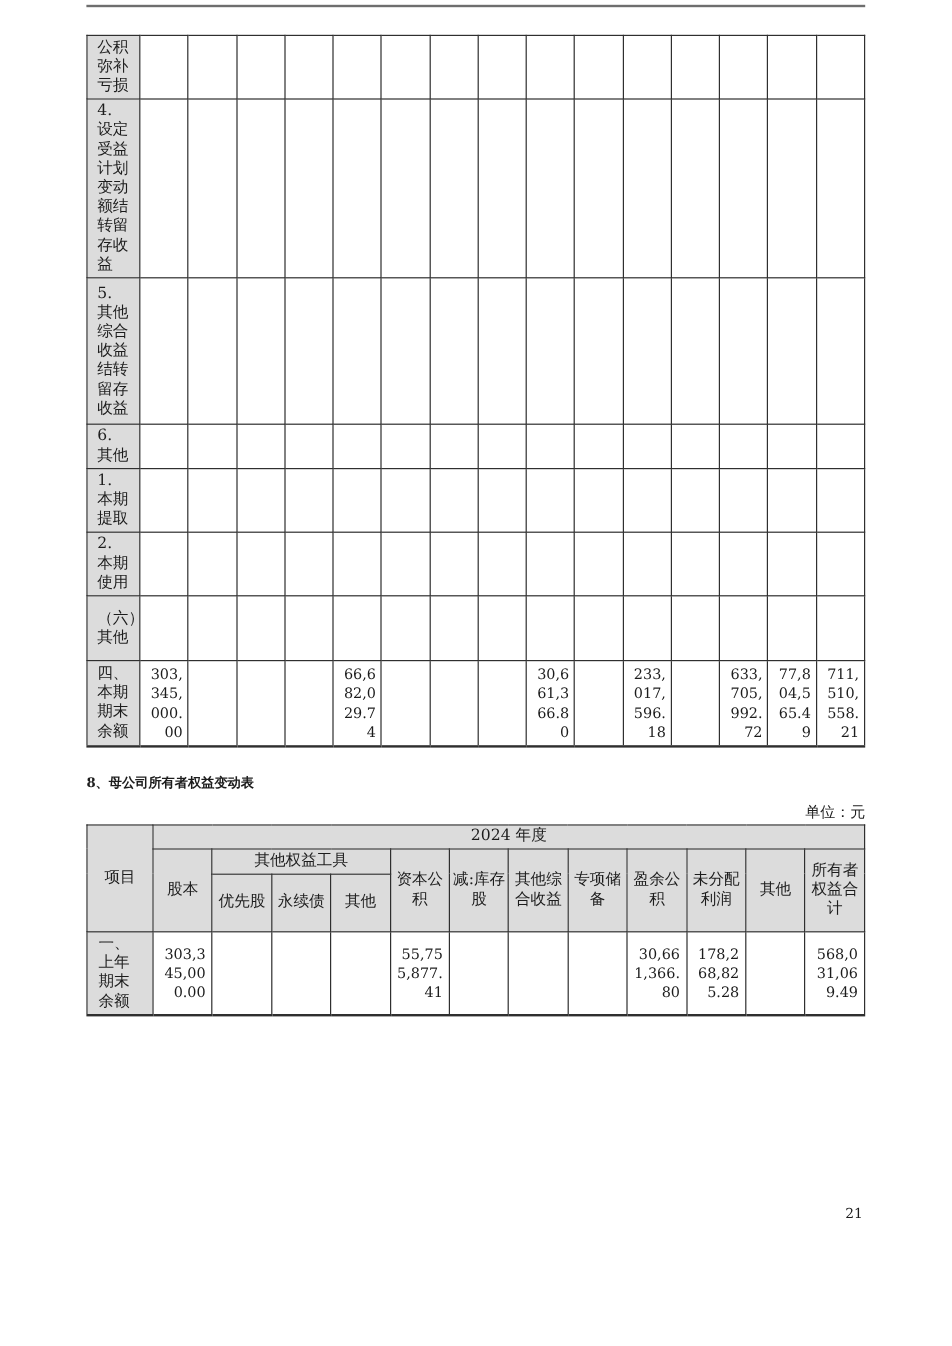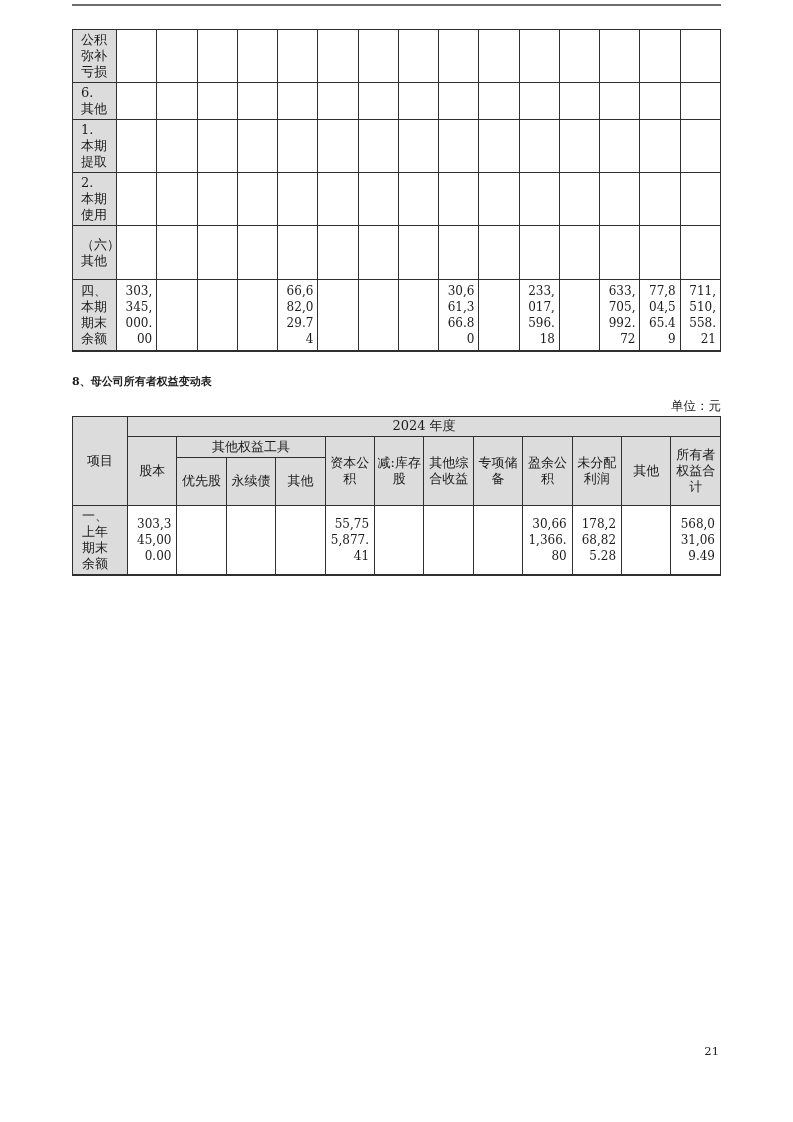--- a/index.html
+++ b/index.html
@@ -86,21 +86,21 @@
   }
   .unit-label{
     margin-top:7px;
     text-align:right;
     font-size:12.5px;
     line-height:15px;
   }
   #t2{margin-top:3px;}
   .page-num{
     position:absolute;
-    top:1044px;
+    top:1004px;
     right:74px;
     font-size:11.5px;
   }
 </style>
 </head>
 <body>
 
 <div class="page">
   <div class="content">
 
@@ -121,20 +121,56 @@
           <col>
           <col>
           <col>
           <col>
           <col>
           <col>
         </colgroup>
       <tbody>
           <tr style="height: 51px;">
             <td class="lbl t1lbl">公积弥补亏损</td>
+            <td class="num"></td>
+            <td class="num"></td>
+            <td class="num"></td>
+            <td class="num"></td>
+            <td class="num"></td>
+            <td class="num"></td>
+            <td class="num"></td>
+            <td class="num"></td>
+            <td class="num"></td>
+            <td class="num"></td>
+            <td class="num"></td>
+            <td class="num"></td>
+            <td class="num"></td>
+            <td class="num"></td>
+            <td class="num"></td>
+          </tr>
+          <tr style="height: 143px;">
+            <td class="lbl t1lbl">4. 设定受益计划变动额结转留存收益</td>
+            <td class="num"></td>
+            <td class="num"></td>
+            <td class="num"></td>
+            <td class="num"></td>
+            <td class="num"></td>
+            <td class="num"></td>
+            <td class="num"></td>
+            <td class="num"></td>
+            <td class="num"></td>
+            <td class="num"></td>
+            <td class="num"></td>
+            <td class="num"></td>
+            <td class="num"></td>
+            <td class="num"></td>
+            <td class="num"></td>
+          </tr>
+          <tr style="height: 122px;">
+            <td class="lbl t1lbl">5. 其他综合收益结转留存收益</td>
             <td class="num"></td>
             <td class="num"></td>
             <td class="num"></td>
             <td class="num"></td>
             <td class="num"></td>
             <td class="num"></td>
             <td class="num"></td>
             <td class="num"></td>
             <td class="num"></td>
             <td class="num"></td>

